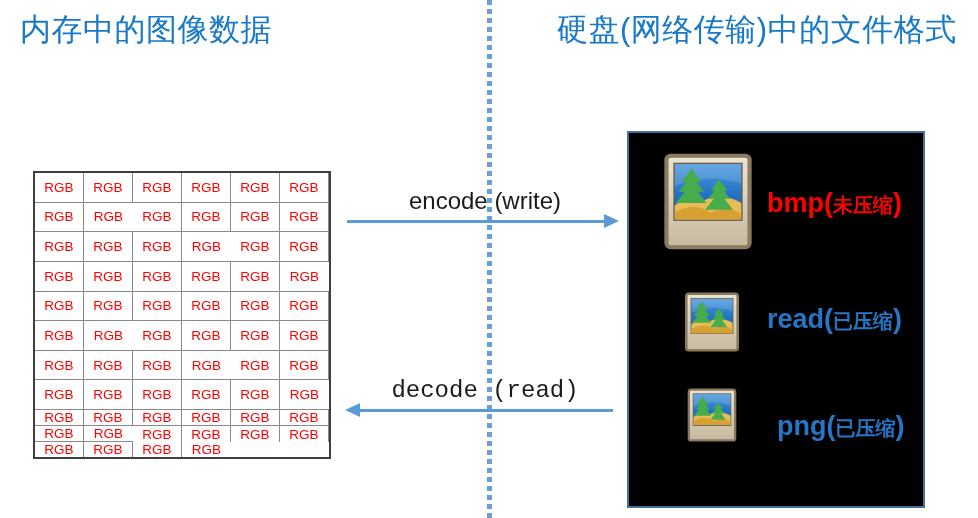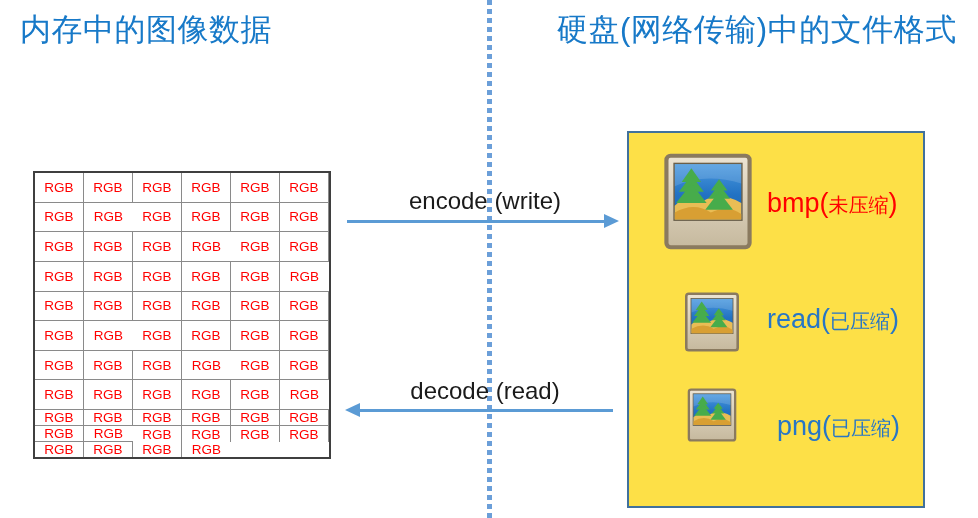--- a/index.html
+++ b/index.html
@@ -87,29 +87,30 @@
   }
   .arrow-label {
     position: absolute;
     width: 260px;
     text-align: center;
     font-size: 24px;
     color: var(--label_black);
     white-space: nowrap;
   }
   .encode-label { left: 355px; top: 187px; }
-  .decode-label { left: 355px; top: 377px; }
+  .decode-label { left: 355px; top: 377px; font-family: Liberation Mono, monospace; }
 
   
   .format-panel {
     position: absolute;
     left: 627px; top: 131px;
     width: 298px; height: 377px;
     border: 2px solid var(--panel_border);
-    background: #fde047;
+    background: #000000;
+    font-weight: bold;
   }
   .photo-icon { position: absolute; display: block; }
   .icon-bmp  { left: 34px; top: 20px;  width: 90px; height: 97px; }
   .icon-jpeg { left: 54px; top: 159px; width: 58px; height: 60px; }
   .icon-png  { left: 57px; top: 255px; width: 52px; height: 54px; }
 
   .format-label {
     position: absolute;
     white-space: nowrap;
     line-height: 40px;

